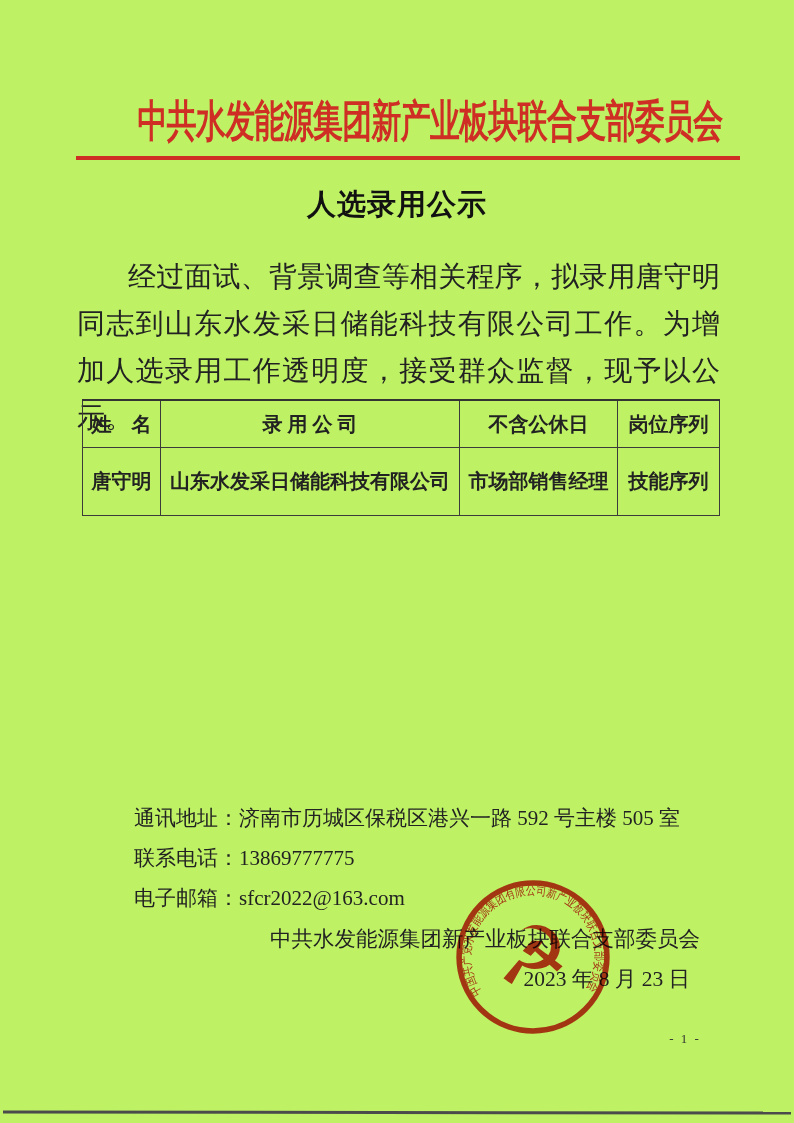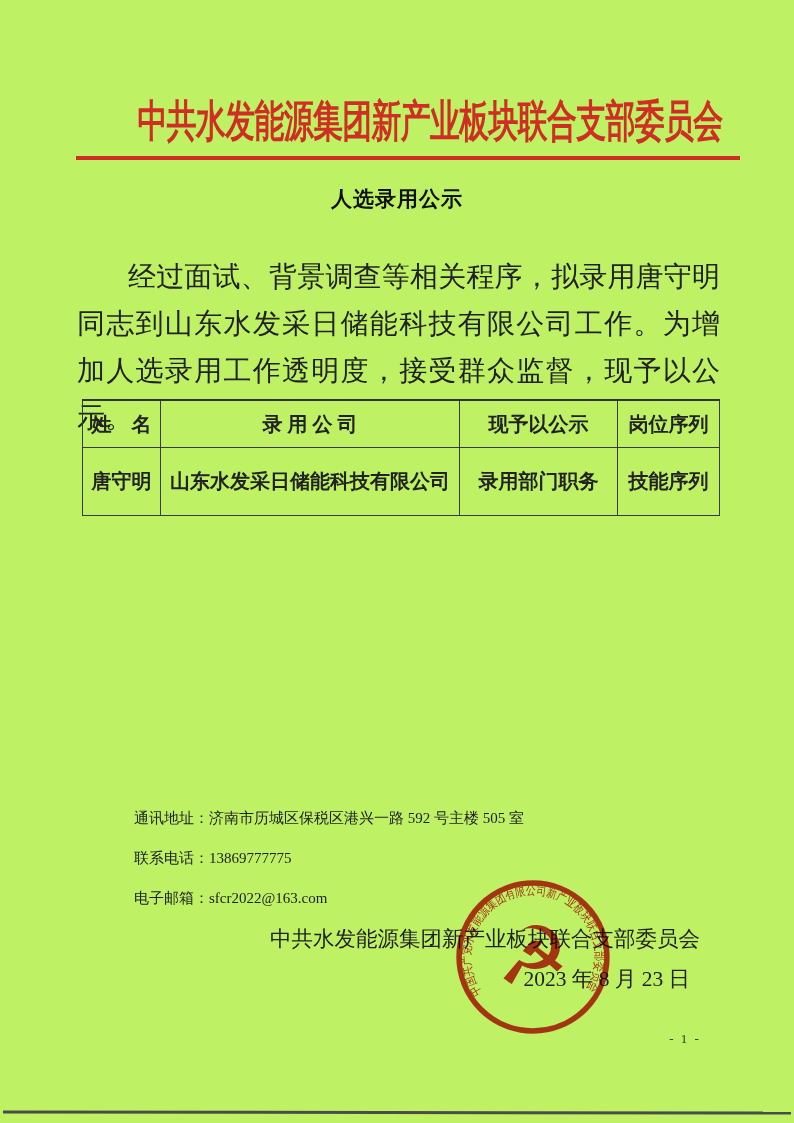--- a/index.html
+++ b/index.html
@@ -22,21 +22,21 @@
     font-size:44px;font-weight:bold;color:#ce2e24;
     transform:scaleX(.68);transform-origin:50% 50%;
     letter-spacing:-1px;
   }
   .red-rule{
     position:absolute;top:156px;left:76px;width:664px;height:4px;
     background:#ce2e24;
   }
   .doc-title{
     position:absolute;top:185px;left:0;width:794px;
-    text-align:center;font-size:21px;font-weight:bold;color:#111;
+    text-align:center;font-size:29px;font-weight:bold;color:#111;
     letter-spacing:1px;
   }
   
   .para{
     position:absolute;left:77px;width:643px;
     font-size:28px;line-height:47px;
     text-align:justify;text-justify:inter-ideograph;
     text-indent:51px;color:#222;
   }
   .para1{top:253px;}
@@ -52,21 +52,21 @@
     border:1.5px solid #3b3b3b;
     text-align:center;vertical-align:middle;
     font-weight:bold;padding:0 4px;
     overflow:hidden;white-space:nowrap;
   }
   .hire-table tr.head-row th{height:46px;border-top:2.5px solid #333;}
   .hire-table tr.data-row td{height:67px;}
   
   .contact{
     position:absolute;left:77px;top:798px;width:643px;
-    font-size:15px;line-height:40px;color:#222;
+    font-size:21px;line-height:40px;color:#222;
   }
   .contact div{padding-left:57px;}
   
   .sig-org{
     position:absolute;top:924px;left:0;width:794px;
     text-align:right;padding-right:94px;box-sizing:border-box;
     font-size:21.5px;color:#222;z-index:1;
   }
   .sig-date{
     position:absolute;top:964px;left:0;width:794px;
@@ -108,29 +108,29 @@
     <colgroup>
       <col style="width:78px">
         <col style="width:299px">
         <col style="width:158px">
         <col style="width:102px">
     </colgroup>
     <thead>
       <tr class="head-row">
         <th>姓　名</th>
         <th>录 用 公 司</th>
-        <th>现予以公示</th>
+        <th>不含公休日</th>
         <th>岗位序列</th>
       </tr>
     </thead>
     <tbody>
       <tr class="data-row">
         <td>唐守明</td>
         <td>山东水发采日储能科技有限公司</td>
-        <td>录用部门职务</td>
+        <td>市场部销售经理</td>
         <td>技能序列</td>
       </tr>
     </tbody>
   </table>
 
 
 
   <div class="contact">
     <div>通讯地址：济南市历城区保税区港兴一路 592 号主楼 505 室</div>
     <div>联系电话：13869777775</div>

